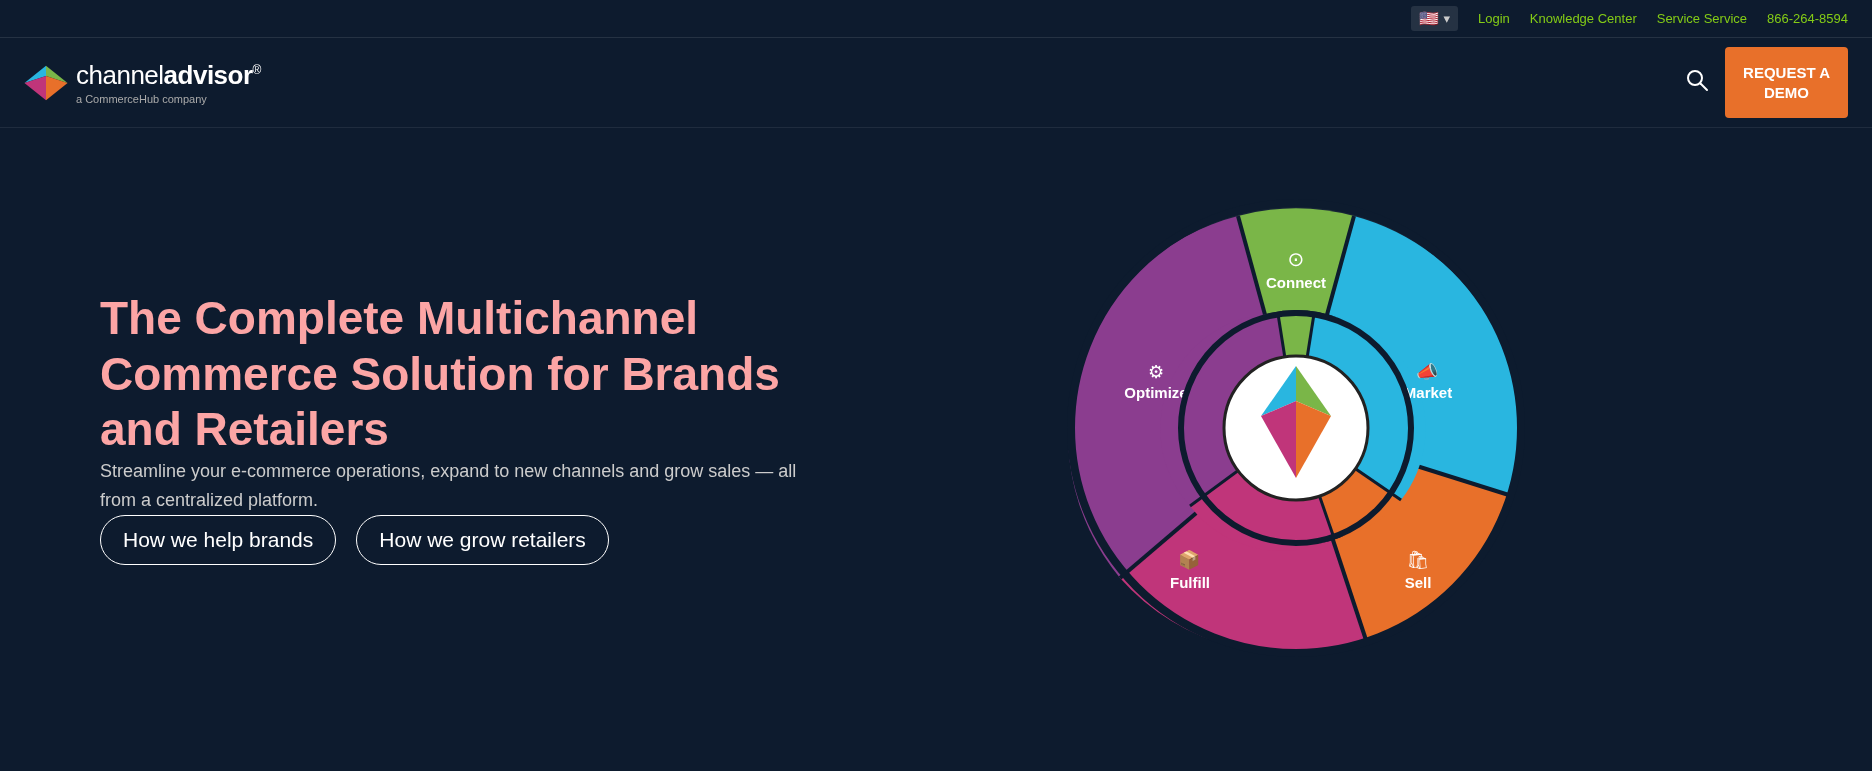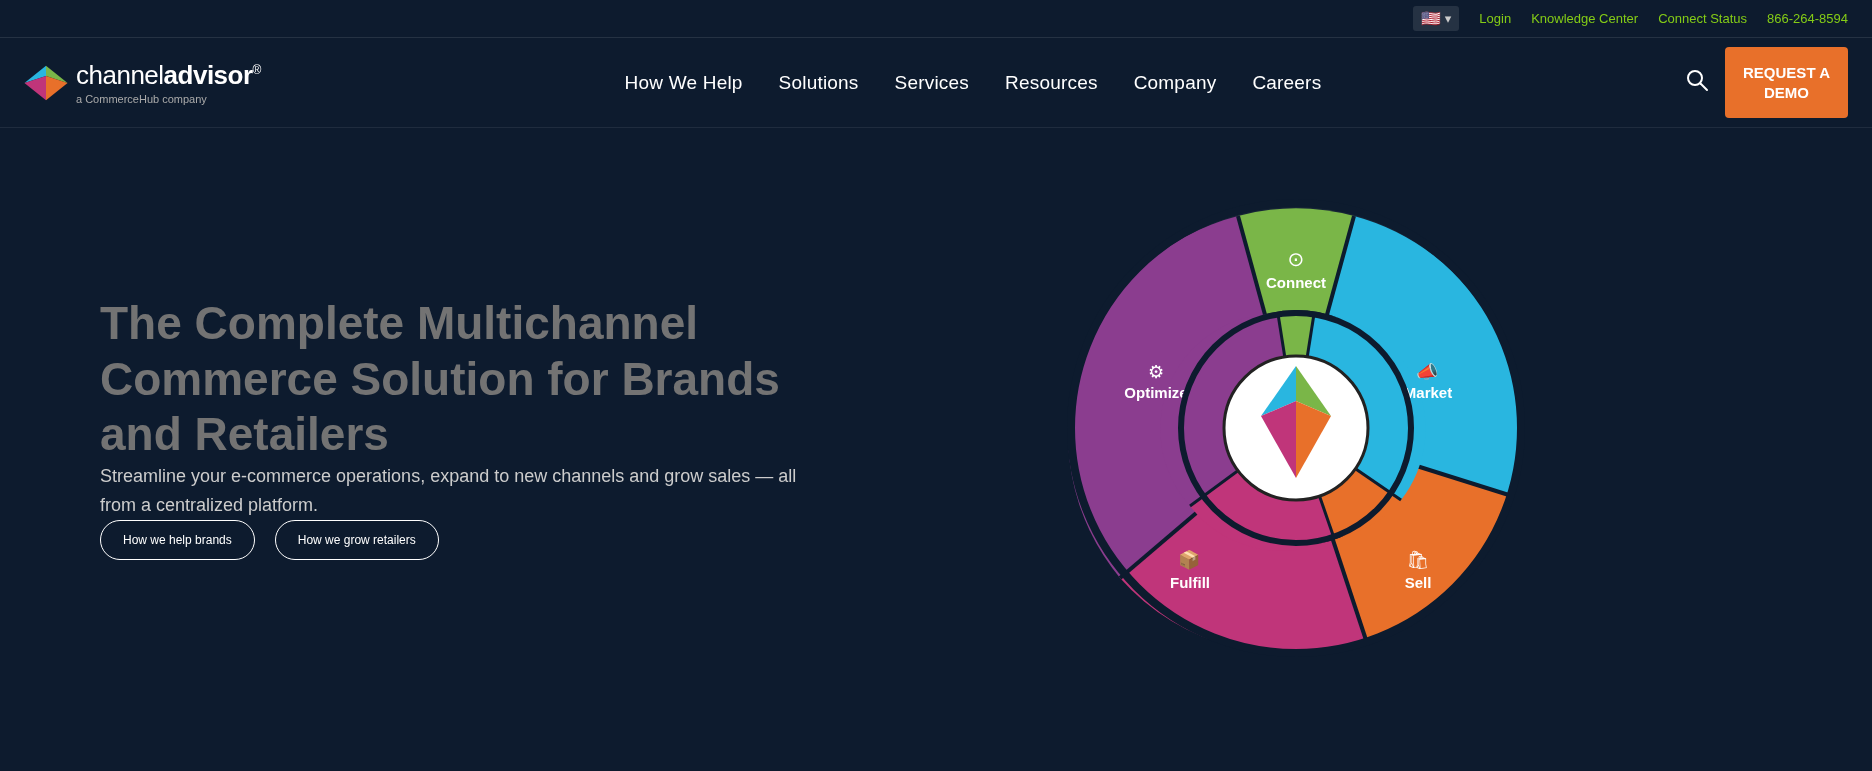--- a/index.html
+++ b/index.html
@@ -121,41 +121,41 @@
     }
 
     .hero-left {
       max-width: 700px;
     }
 
     .hero-title {
       font-size: 46px;
       font-weight: 700;
       line-height: 1.2;
-      color: #737373;
+      color: #fca5a5;
     }
 
     .hero-subtitle {
       font-size: 18px;
       color: #cccccc;
       line-height: 1.6;
     }
 
     .hero-buttons {
       display: flex;
       gap: 20px;
     }
 
     .btn-outline {
       border: 1.5px solid #ffffff;
       background: transparent;
       color: #ffffff;
       padding: 12px 22px;
       border-radius: 25px;
-      font-size: 12px;
+      font-size: 21px;
       cursor: pointer;
       text-decoration: none;
       display: inline-block;
     }
 
     
     .hero-right {
       display: flex;
       align-items: center;
       justify-content: center;
@@ -176,21 +176,21 @@
 </head>
 <body>
 
 <div class="top-bar">
   <div class="flag-selector">
     <span class="flag-emoji">🇺🇸</span>
     <span>▾</span>
   </div>
   <a href="#">Login</a>
   <a href="#">Knowledge Center</a>
-  <a href="#">Connect Status</a>
+  <a href="#">Service Service</a>
   <a href="#">866-264-8594</a>
 </div>
 
 <nav class="navbar">
 
   <div class="logo-area">
     <div class="logo-main">
 
       <svg class="plane-icon" viewBox="0 0 50 44" xmlns="http://www.w3.org/2000/svg">
 
@@ -204,40 +204,20 @@
       </svg>
       <div>
         <div style="font-size:26px;font-weight:300;color:#fff;letter-spacing:-0.5px;">
           <span style="font-weight:300;">channel</span><span style="font-weight:700;">advisor</span><sup style="font-size:12px;vertical-align:super;">®</sup>
         </div>
         <div style="font-size:11px;color:#aaa;margin-top:2px;">a CommerceHub company</div>
       </div>
     </div>
   </div>
 
-  <ul class="nav-links">
-    <li>
-      <a href="#">How We Help</a>
-    </li>
-    <li>
-      <a href="#">Solutions</a>
-    </li>
-    <li>
-      <a href="#">Services</a>
-    </li>
-    <li>
-      <a href="#">Resources</a>
-    </li>
-    <li>
-      <a href="#">Company</a>
-    </li>
-    <li>
-      <a href="#">Careers</a>
-    </li>
-  </ul>
 
   <div class="nav-right">
     <button class="search-icon-btn">
       <svg width="24" height="24" viewBox="0 0 24 24" fill="none" xmlns="http://www.w3.org/2000/svg">
         <circle cx="10" cy="10" r="7" stroke="white" stroke-width="2"></circle>
         <line x1="15.5" y1="15.5" x2="22" y2="22" stroke="white" stroke-width="2" stroke-linecap="round"></line>
       </svg>
     </button>
     <button class="demo-btn">
       <span>REQUEST A</span><br>

